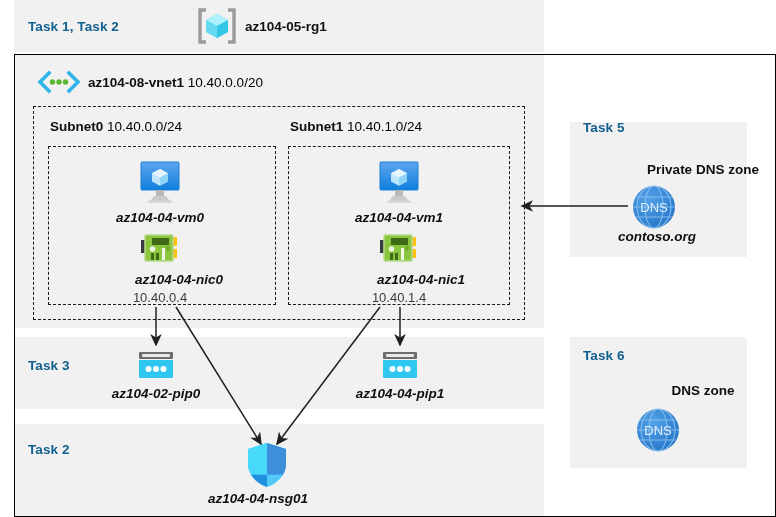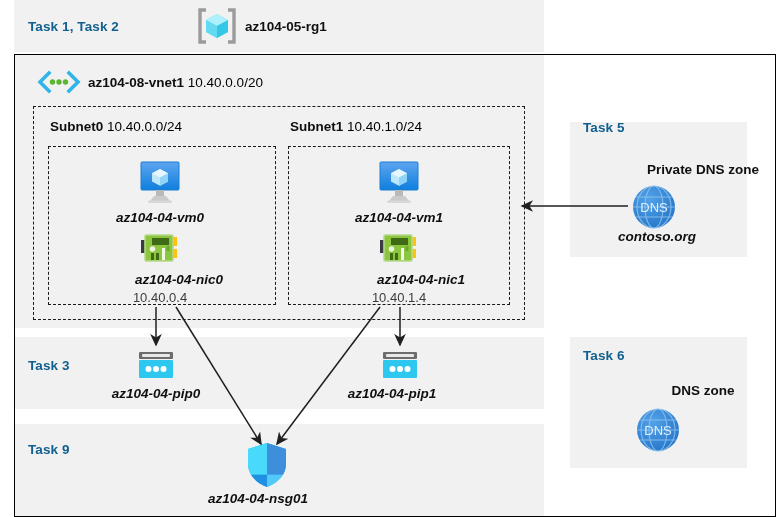--- a/index.html
+++ b/index.html
@@ -213,36 +213,36 @@
   <div class="icon" style="left:135px;top:350px;">
     <svg width="42" height="32" viewBox="0 0 42 32">
       <rect x="4" y="2" width="34" height="7" rx="1" fill="#6d6d6d"></rect>
       <rect x="7" y="4" width="28" height="3" rx="1" fill="#e9e9e9"></rect>
       <rect x="4" y="10" width="34" height="18" rx="1" fill="#2ec7ef"></rect>
       <circle cx="13.5" cy="19" r="3" fill="#ffffff"></circle>
       <circle cx="21" cy="19" r="3" fill="#ffffff"></circle>
       <circle cx="28.5" cy="19" r="3" fill="#ffffff"></circle>
     </svg>
   </div>
-  <div class="res-name center" style="left:156px;top:386px;">az104-04-pip0</div>
+  <div class="res-name center" style="left:156px;top:386px;">az104-02-pip0</div>
 
   <div class="icon" style="left:379px;top:350px;">
     <svg width="42" height="32" viewBox="0 0 42 32">
       <rect x="4" y="2" width="34" height="7" rx="1" fill="#6d6d6d"></rect>
       <rect x="7" y="4" width="28" height="3" rx="1" fill="#e9e9e9"></rect>
       <rect x="4" y="10" width="34" height="18" rx="1" fill="#2ec7ef"></rect>
       <circle cx="13.5" cy="19" r="3" fill="#ffffff"></circle>
       <circle cx="21" cy="19" r="3" fill="#ffffff"></circle>
       <circle cx="28.5" cy="19" r="3" fill="#ffffff"></circle>
     </svg>
   </div>
-  <div class="res-name center" style="left:392px;top:386px;text-align:center;">az104-04-pip1</div>
+  <div class="res-name center" style="left:400px;top:386px;text-align:center;">az104-04-pip1</div>
 
   <div class="grey" style="left:15px;top:424px;width:529px;height:92px;"></div>
-  <div class="task-label" style="left:28px;top:442px;">Task 9</div>
+  <div class="task-label" style="left:28px;top:442px;">Task 2</div>
 
   <div class="icon" style="left:245px;top:442px;">
     <svg width="44" height="46" viewBox="0 0 44 46">
       <path d="M22,1 L41,7 L41,22 C41,33 32,41 22,45 C12,41 3,33 3,22 L3,7 Z" fill="#3ab7f5"></path>
       <path d="M22,1 L3,7 L3,22 C3,26 4.2,29.6 6,32.8 L22,32.8 Z" fill="#49d9fb"></path>
       <path d="M22,1 L41,7 L41,22 C41,26 39.8,29.6 38,32.8 L22,32.8 Z" fill="#3d8fdc"></path>
       <path d="M22,32.8 L6,32.8 C9.6,38.6 15.6,42.8 22,45 Z" fill="#1f8fe0"></path>
       <path d="M22,32.8 L38,32.8 C34.4,38.6 28.4,42.8 22,45 Z" fill="#52c9f8"></path>
     </svg>
   </div>

